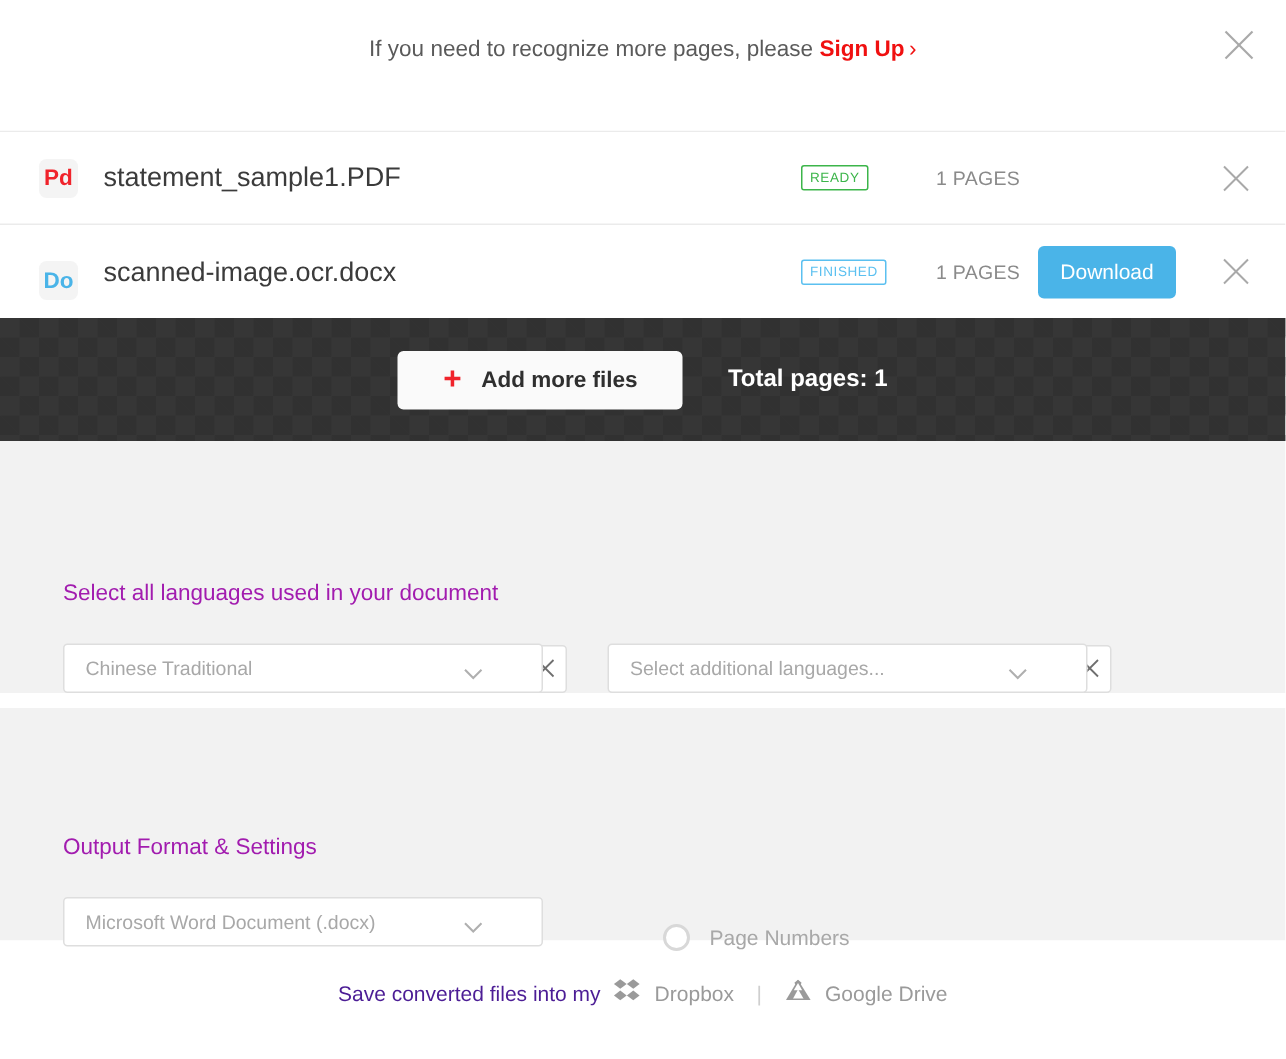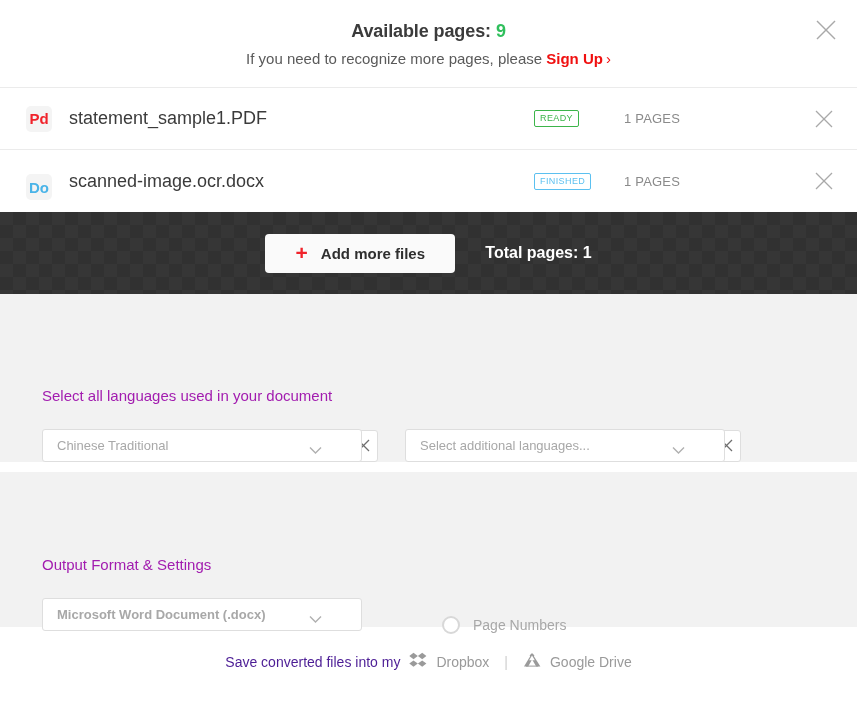--- a/index.html
+++ b/index.html
@@ -221,21 +221,21 @@
     background: #ffffff;
     border: 1px solid #dedede;
     border-radius: 3px;
     display: flex; align-items: center; justify-content: center;
     cursor: pointer;
   }
   .lang-col2 { margin-left: 27px; display: flex; align-items: center; }
 
   
   .out-row { display: flex; }
-  .out-left { width: 400px; font-weight: bold; }
+  .out-left { width: 400px; }
   .out-right { padding-top: 4px; }
   .radio-line {
     display: flex;
     align-items: center;
     height: 30px;
   }
   .radio {
     width: 18px; height: 18px;
     border-radius: 50%;
     border: 2px solid #d8d8d8;
@@ -300,24 +300,20 @@
   .cloud-link .lbl { margin-left: 9px; }
   .divider {
     color: #cfcfcf;
     margin: 0 15px;
   }
 </style>
 </head>
 <body>
 
 <div class="header">
-  <div class="header-title">
-    <span>Available pages:</span>
-    <span class="count">9</span>
-  </div>
   <div class="header-sub">
     <span>If you need to recognize more pages, please</span>
     <a class="signup-link">Sign Up</a><span class="signup-chevron">›</span>
   </div>
   <div class="close-x">
     <svg width="26" height="26" viewBox="0 0 26 26">
       <line x1="4" y1="4" x2="22" y2="22" stroke="#a9a9a9" stroke-width="1.4"></line>
       <line x1="22" y1="4" x2="4" y2="22" stroke="#a9a9a9" stroke-width="1.4"></line>
     </svg>
   </div>
@@ -336,20 +332,21 @@
         <line x1="19" y1="3" x2="3" y2="19" stroke="#a9a9a9" stroke-width="1.3"></line>
       </svg>
     </div>
   </div>
 
   <div class="file-row">
     <div class="ftype docx">Do</div>
     <div class="fname">scanned-image.ocr.docx</div>
     <div class="badge finished">FINISHED</div>
     <div class="pages">1 PAGES</div>
+    <button class="dl-btn">Download</button>
     <div class="row-x">
       <svg width="22" height="22" viewBox="0 0 22 22">
         <line x1="3" y1="3" x2="19" y2="19" stroke="#a9a9a9" stroke-width="1.3"></line>
         <line x1="19" y1="3" x2="3" y2="19" stroke="#a9a9a9" stroke-width="1.3"></line>
       </svg>
     </div>
   </div>
 
 </div>
 

